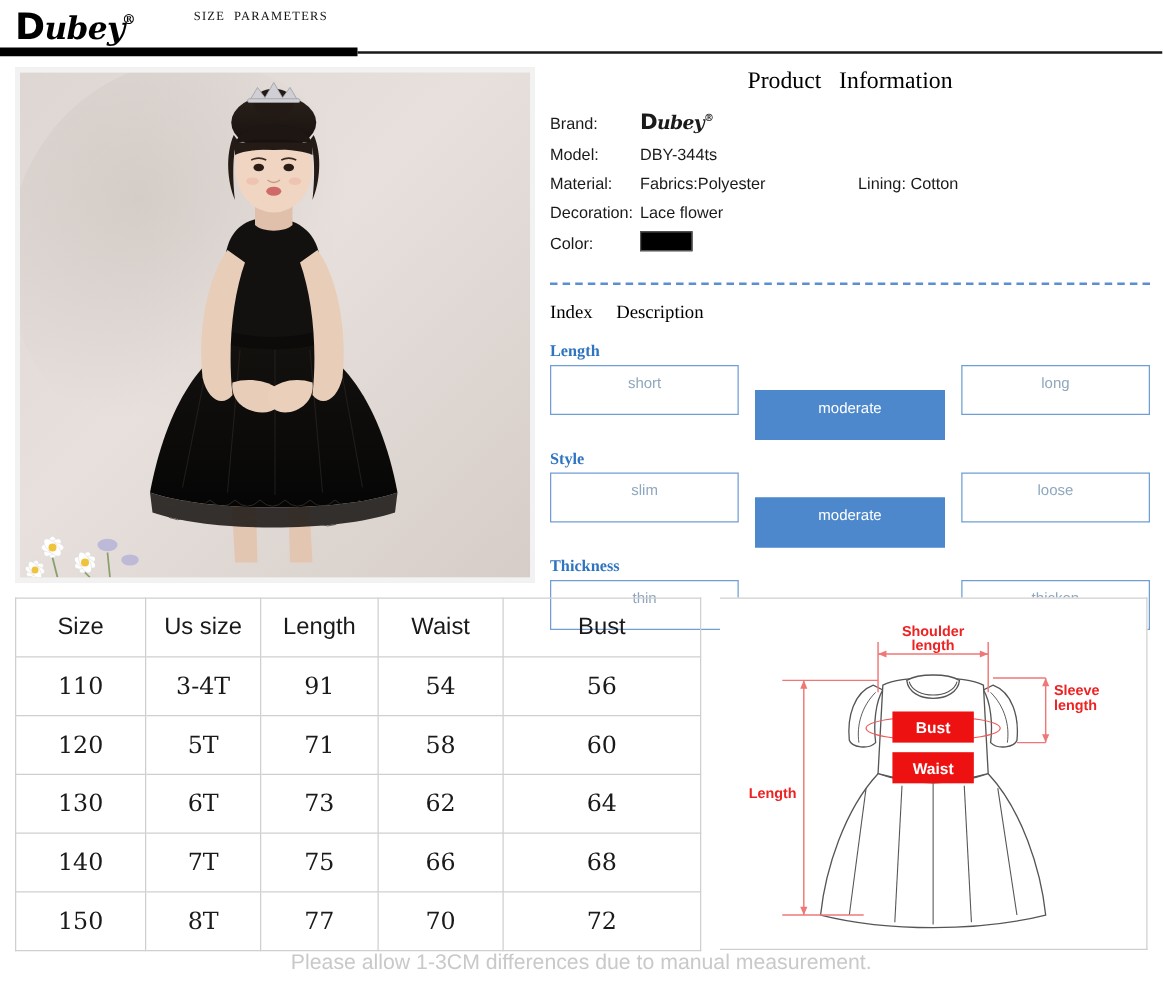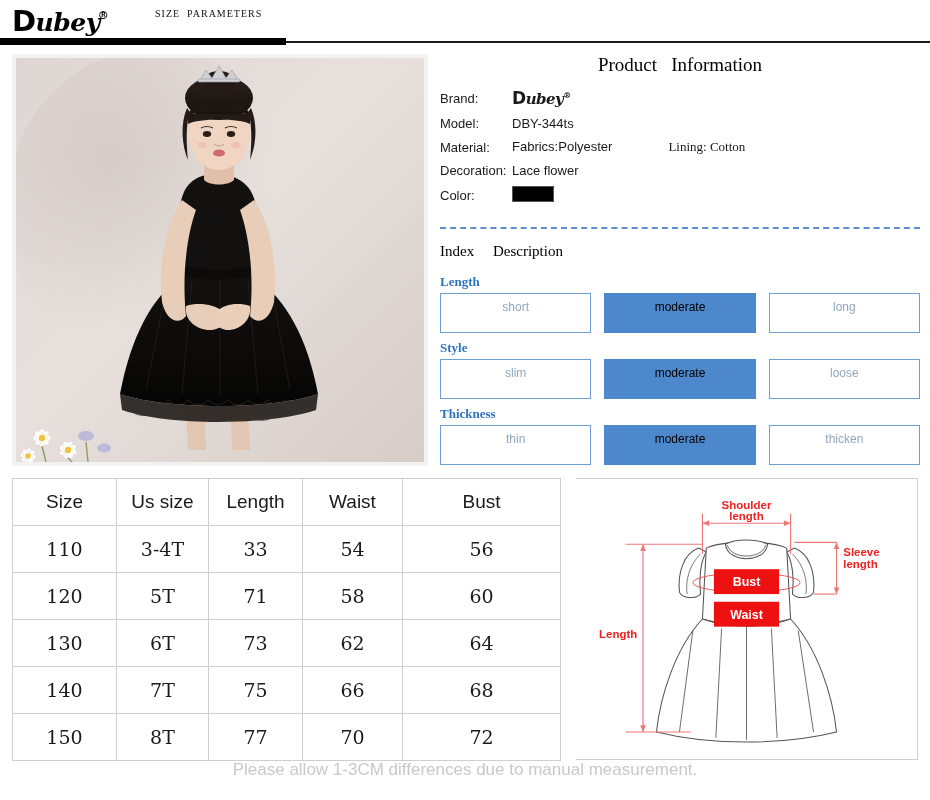--- a/index.html
+++ b/index.html
@@ -113,22 +113,21 @@
     font-size: 13px;
     color: #1a1a1a;
   }
   .info-label {
     width: 72px;
     flex: none;
   }
   .info-value { flex: 1; }
   .info-value .sub-value {
     display: inline-block;
-    margin-left: 56px;
-    font-family: Liberation Serif, serif;
+    margin-left: 74px;
   }
   .brand-inline {
     font-family: "DejaVu Serif", serif;
     font-weight: bold;
     font-style: italic;
     font-size: 15px;
     letter-spacing: -0.5px;
   }
   .brand-inline .big-d {
     font-family: "DejaVu Sans", sans-serif;
@@ -181,21 +180,22 @@
     text-align: center;
     font-size: 12px;
     box-sizing: border-box;
     border: 1px solid #6f9ed4;
     background: #ffffff;
     color: #8fa7bd;
   }
   .opt-pill.selected {
     background: #4d88cc;
     border-color: #4d88cc;
-    color: #000000;
+    color: #ffffff;
+    margin-top: 20px;
   }
 
   
   .lower {
     position: absolute;
     left: 12px;
     top: 478px;
     width: 906px;
     height: 282px;
     display: flex;
@@ -462,21 +462,21 @@
         <th>Us size</th>
         <th>Length</th>
         <th>Waist</th>
         <th>Bust</th>
       </tr>
     </thead>
     <tbody>
       <tr>
         <td>110</td>
         <td>3-4T</td>
-        <td>33</td>
+        <td>91</td>
         <td>54</td>
         <td>56</td>
       </tr>
       <tr>
         <td>120</td>
         <td>5T</td>
         <td>71</td>
         <td>58</td>
         <td>60</td>
       </tr>

